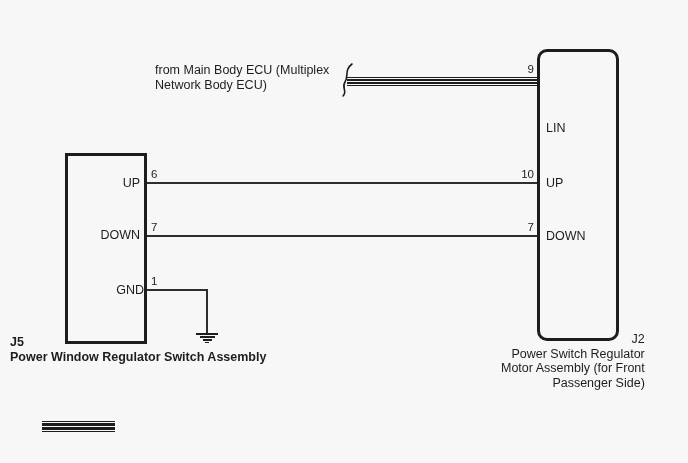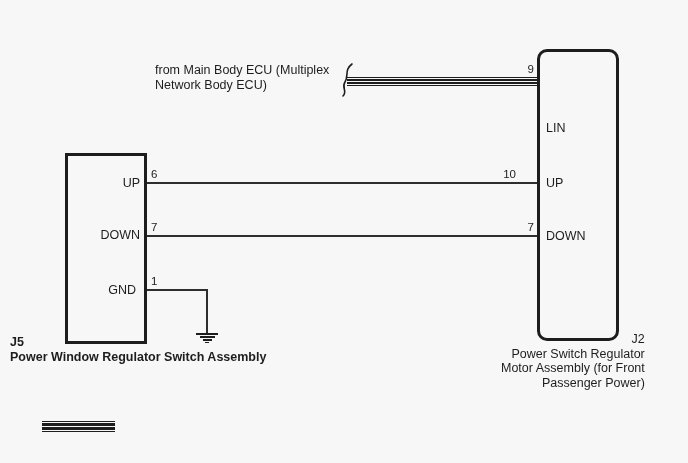--- a/index.html
+++ b/index.html
@@ -106,44 +106,44 @@
   <div class="ground" style="left:196px; top:333px; width:22px;">
     <div class="g1"></div>
       <div class="g2"></div>
       <div class="g3"></div>
       <div class="g4"></div>
   </div>
 
   <div class="box" style="left:65px; top:153px; width:82px; height:191px;">
     <div class="pin-label" style="right:4px; top:20px;">UP</div>
     <div class="pin-label" style="right:4px; top:72px;">DOWN</div>
-    <div class="pin-label" style="right:8px; top:127px;">GND</div>
+    <div class="pin-label" style="right:0; top:127px;">GND</div>
   </div>
 
   <div class="abs pin-num" style="left:151px; top:168px;">6</div>
   <div class="abs pin-num" style="left:151px; top:221px;">7</div>
   <div class="abs pin-num" style="left:151px; top:275px;">1</div>
 
   <div class="box box-rounded" style="left:537px; top:49px; width:82px; height:292px;">
     <div class="pin-label" style="left:6px; top:22px;margin-top:47px;">LIN</div>
     <div class="pin-label" style="left:6px; top:124px;">UP</div>
     <div class="pin-label" style="left:6px; top:177px;">DOWN</div>
   </div>
 
   <div class="abs pin-num right-num" style="left:503px; top:63px;">9</div>
-  <div class="abs pin-num right-num" style="left:485px; top:168px;">10</div>
+  <div class="abs pin-num right-num" style="left:503px; top:168px;">10</div>
   <div class="abs pin-num right-num" style="left:503px; top:221px;">7</div>
 
   <div class="abs" style="left:10px; top:335px;font-weight:bold;">
     <div class="txt">J5</div>
     <div class="txt">Power Window Regulator Switch Assembly</div>
   </div>
 
   <div class="abs" style="left:501px; top:332px;text-align:right;">
     <div class="txt">J2</div>
     <div class="txt">Power Switch Regulator</div>
     <div class="txt">Motor Assembly (for Front</div>
-    <div class="txt">Passenger Power)</div>
+    <div class="txt">Passenger Side)</div>
   </div>
 
   <div class="lin-band-legend" style="left:42px; top:421px; width:73px;"></div>
 
 </div>
 
 </body></html>

